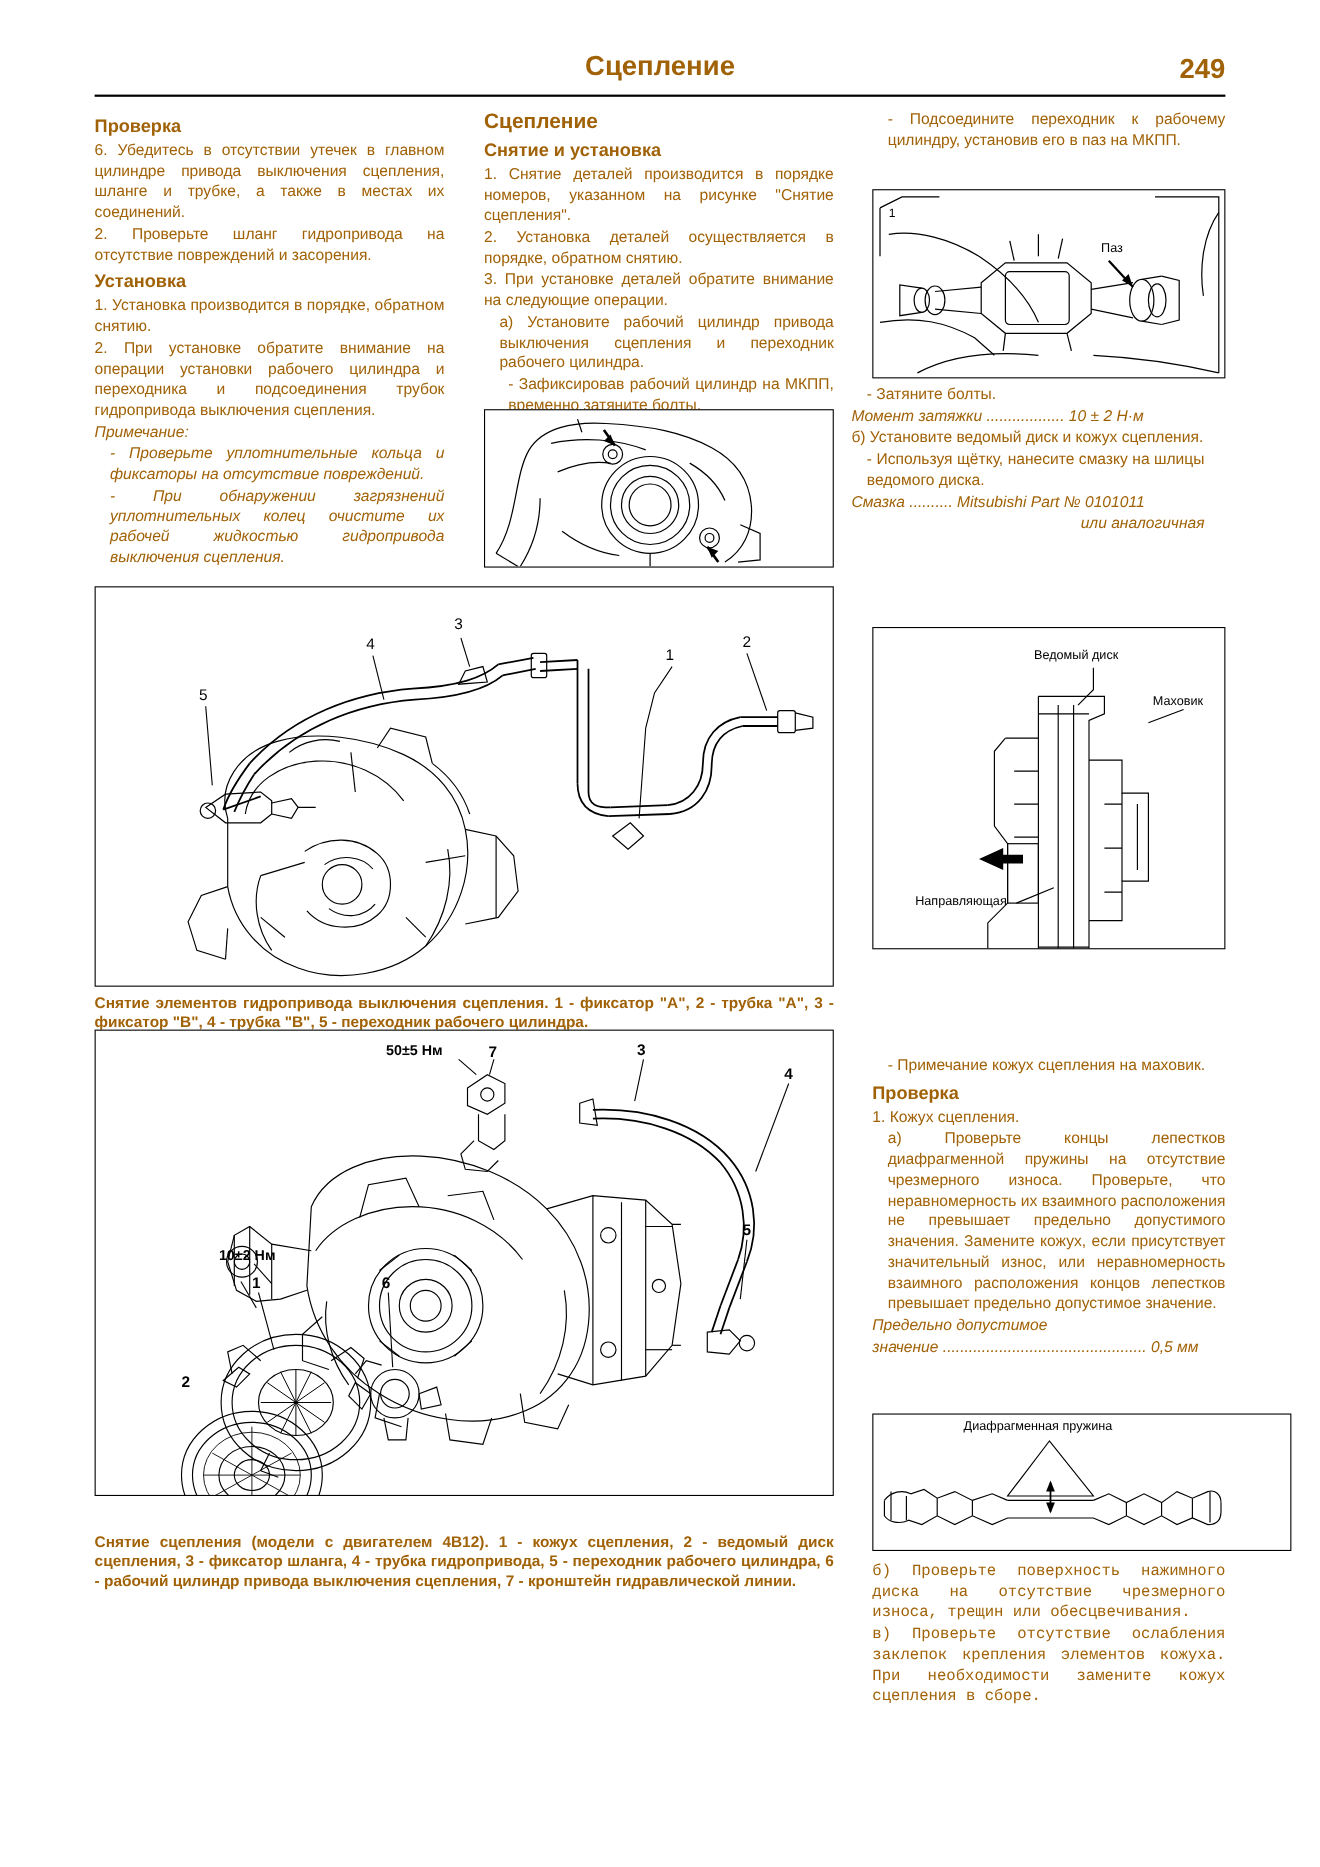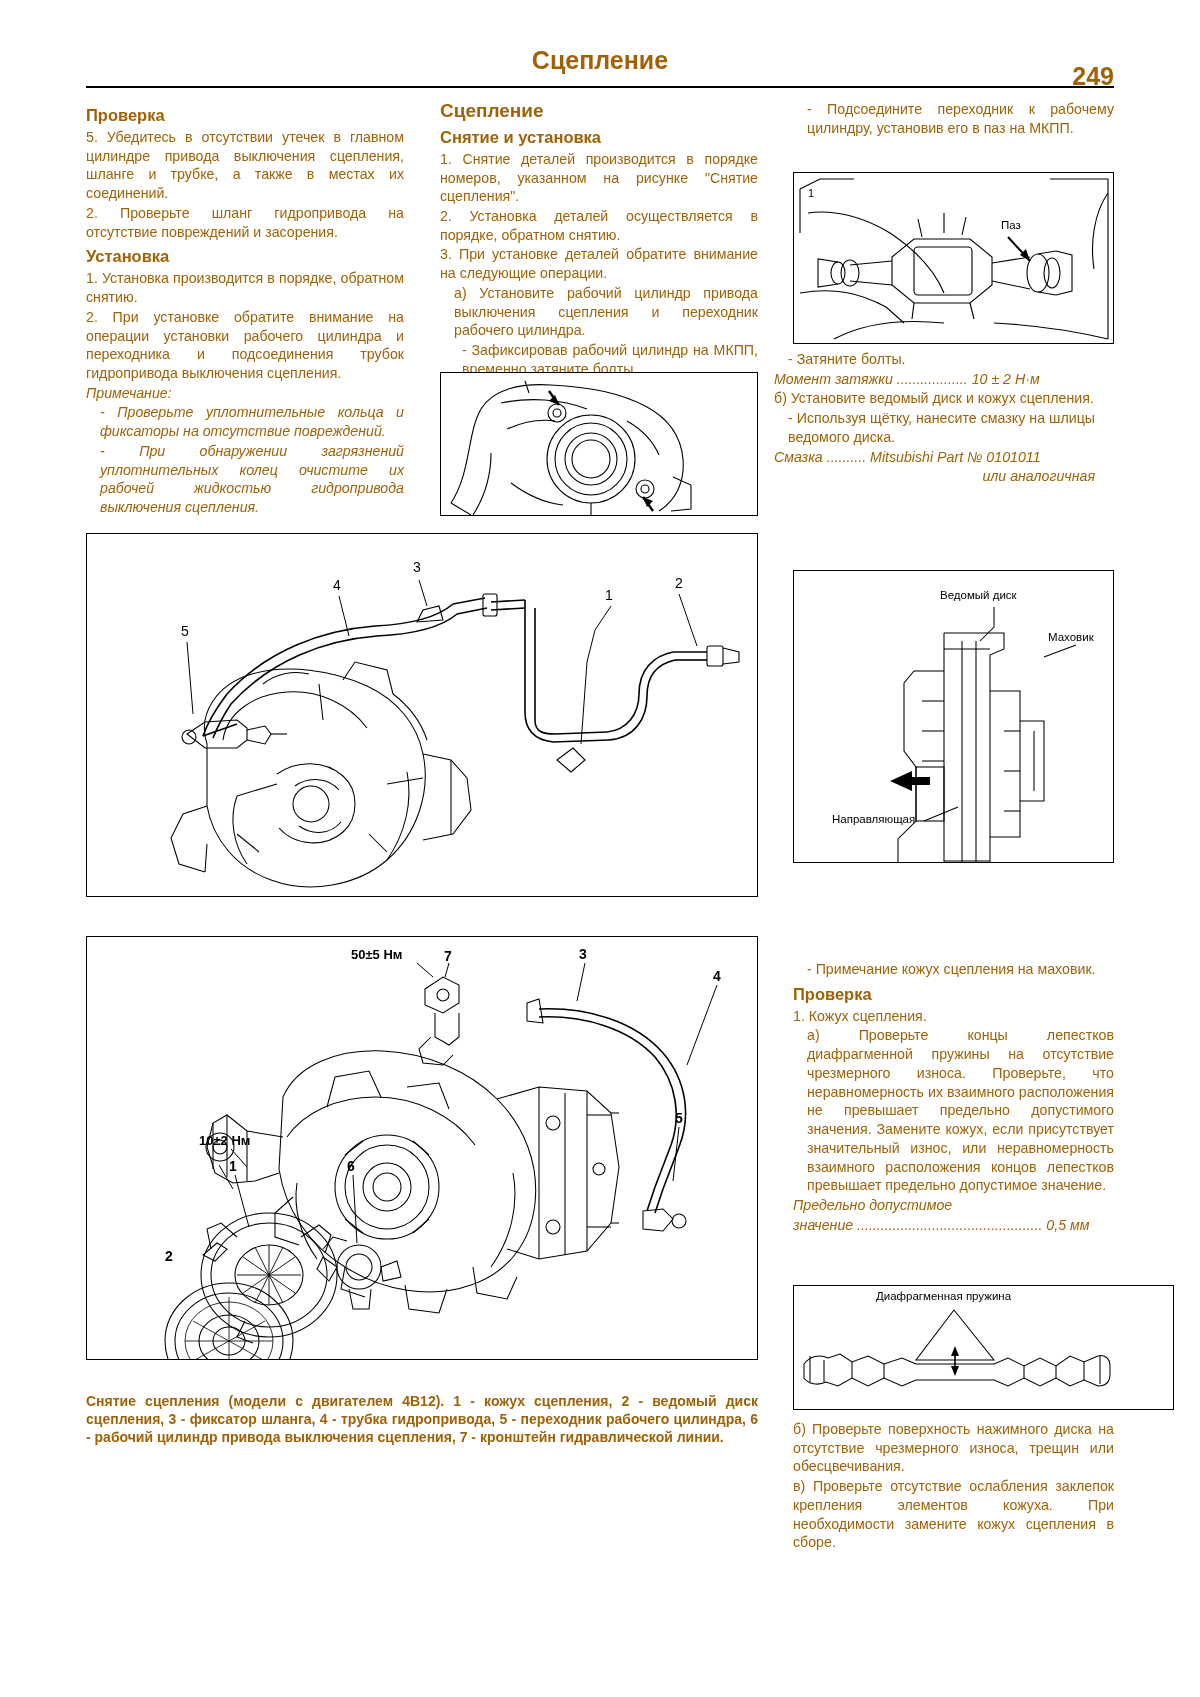--- a/index.html
+++ b/index.html
@@ -32,21 +32,21 @@
     left: 0;
     top: 0;
     width: 100%;
     text-align: center;
     font-size: 25px;
     font-weight: bold;
   }
   .header-page {
     position: absolute;
     right: 0;
-    top: 16px;
+    top: 3px;
     font-size: 25px;
     font-weight: bold;
   }
   
   .col {
     position: absolute;
     top: 100px;
     font-size: 14.2px;
     line-height: 1.32;
     text-align: justify;
@@ -96,21 +96,21 @@
 
 <div class="page">
 
   <div class="header">
     <div class="header-title">Сцепление</div>
     <div class="header-page">249</div>
   </div>
 
   <div class="col col1">
     <h3 class="sub">Проверка</h3>
-    <p>5. Убедитесь в отсутствии утечек в главном цилиндре привода выключения сцепления, шланге и трубке, а также в местах их соединений.</p>
+    <p>6. Убедитесь в отсутствии утечек в главном цилиндре привода выключения сцепления, шланге и трубке, а также в местах их соединений.</p>
     <p>2. Проверьте шланг гидропривода на отсутствие повреждений и засорения.</p>
     <h3 class="sub">Установка</h3>
     <p>1. Установка производится в порядке, обратном снятию.</p>
     <p>2. При установке обратите внимание на операции установки рабочего цилиндра и переходника и подсоединения трубок гидропривода выключения сцепления.</p>
     <p class="ital">Примечание:</p>
     <p class="ital sub1">- Проверьте уплотнительные кольца и фиксаторы на отсутствие повреждений.</p>
     <p class="ital sub1">- При обнаружении загрязнений уплотнительных колец очистите их рабочей жидкостью гидропривода выключения сцепления.</p>
   </div>
 
   <div class="col col2">
@@ -293,21 +293,21 @@
       </g>
       <g stroke="#000" stroke-width="1.6">
         <path d="M161 62 L161 88"></path>
       </g>
       <polygon points="161,60 157,70 165,70" fill="#000"></polygon>
       <polygon points="161,90 157,80 165,80" fill="#000"></polygon>
       <text x="82" y="14" font-size="11.5" font-family="Liberation Sans">Диафрагменная пружина</text>
     </svg>
   </div>
 
-  <div class="col" style="left:793px; top:1420px; width:321px;">
+  <div class="col" style="left:793px; top:1420px; width:321px;font-family:Liberation Mono, monospace;">
     <p>б) Проверьте поверхность нажимного диска на отсутствие чрезмерного износа, трещин или обесцвечивания.</p>
     <p>в) Проверьте отсутствие ослабления заклепок крепления элементов кожуха. При необходимости замените кожух сцепления в сборе.</p>
   </div>
 
   <div class="figbox" style="left:86px; top:533px; width:672px; height:364px;">
     <svg viewBox="0 0 672 364" width="672" height="364">
       <g fill="none" stroke="#000" stroke-width="1.05">
 
         <path d="M120 210 C 110 180, 130 150, 165 140 C 200 130, 245 136, 280 152 C 310 166, 330 190, 336 220
                  C 344 258, 330 300, 300 326 C 270 352, 222 360, 184 346 C 150 334, 126 306, 120 272 Z"></path>
@@ -377,20 +377,21 @@
       </g>
 
       <text x="326" y="38" font-size="14" font-family="Liberation Sans">3</text>
       <text x="246" y="56" font-size="14" font-family="Liberation Sans">4</text>
       <text x="588" y="54" font-size="14" font-family="Liberation Sans">2</text>
       <text x="518" y="66" font-size="14" font-family="Liberation Sans">1</text>
       <text x="94" y="102" font-size="14" font-family="Liberation Sans">5</text>
     </svg>
   </div>
 
+  <div class="caption" style="left:86px; top:902px; width:672px;">Снятие элементов гидропривода выключения сцепления. 1 - фиксатор "А", 2 - трубка "А", 3 - фиксатор "В", 4 - трубка "В", 5 - переходник рабочего цилиндра.</div>
 
   <div class="figbox" style="left:86px; top:936px; width:672px; height:424px;font-weight:bold;">
     <svg viewBox="0 0 672 424" width="672" height="424">
       <g fill="none" stroke="#000" stroke-width="1.05">
 
         <path d="M196 160 C 210 128, 250 112, 296 114 C 340 116, 382 134, 410 162
                  C 438 190, 452 228, 448 266 C 444 306, 420 336, 384 348
                  C 344 362, 296 354, 258 330 C 222 308, 198 272, 192 232 Z"></path>
         <path d="M200 200 C 216 176, 250 160, 288 160 C 328 160, 366 178, 388 208"></path>
         <path d="M230 322 C 214 300, 206 272, 210 246"></path>

